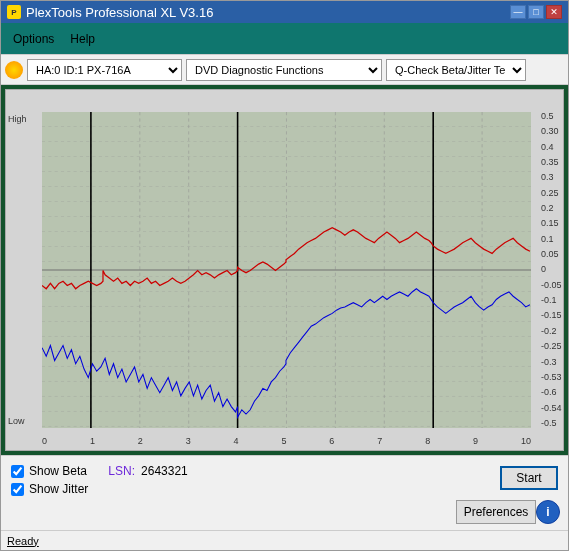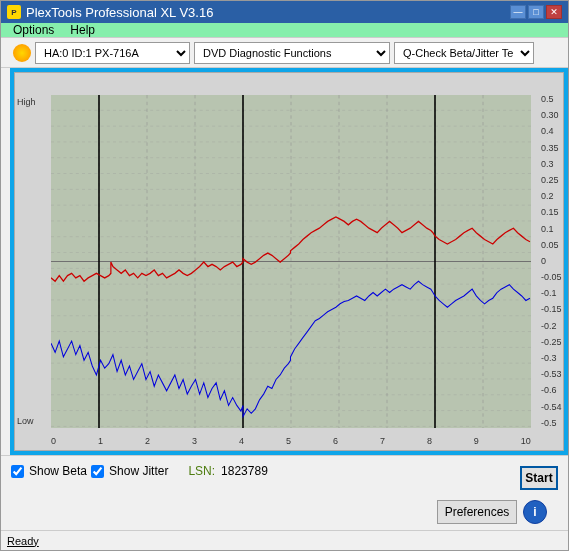--- a/index.html
+++ b/index.html
@@ -60,40 +60,40 @@
       border: 1px solid #4070b0;
       color: white;
       font-size: 9px;
       cursor: pointer;
       display: flex;
       align-items: center;
       justify-content: center;
     }
     .title-btn.close { background: #c04040; border-color: #a03030; }
     .menu-bar {
-      background: #86efac;
-      height: 15px;
+      background: #0f766e;
+      height: 32px;
       display: flex;
       align-items: center;
       padding: 0 4px;
       border-bottom: 1px solid #ccc;
       flex-shrink: 0;
     }
     .menu-item {
       padding: 2px 8px;
       font-size: 12px;
       cursor: pointer;
       color: #000;
     }
     .toolbar {
       background: #f0f0f0;
       height: 30px;
       display: flex;
       align-items: center;
-      padding: 2px 12px;
+      padding: 2px 4px;
       gap: 4px;
       border-bottom: 1px solid #ccc;
       flex-shrink: 0;
     }
     .drive-icon {
       width: 18px;
       height: 18px;
       background: radial-gradient(circle, #ffd700, #ff8c00);
       border-radius: 50%;
       flex-shrink: 0;
@@ -104,24 +104,23 @@
       border: 1px solid #999;
       background: white;
       padding: 1px 4px;
     }
     .toolbar select:first-of-type { width: 155px; }
     .toolbar select:nth-of-type(2) { width: 196px; }
     .toolbar select:nth-of-type(3) { width: 140px; }
     .chart-area {
       flex: 1;
       position: relative;
-      background: #0ea5e9;
+      background: #14532d;
       padding: 4px;
       overflow: hidden;
-      margin-left: 9px;
     }
     .chart-container {
       width: 100%;
       height: 100%;
       background: #d4d4d4;
       position: relative;
       border: 1px solid #aaa;
     }
     .chart-inner {
       position: absolute;
@@ -182,21 +181,21 @@
     .bottom-panel {
       background: #f0f0f0;
       height: 75px;
       border-top: 1px solid #ccc;
       display: flex;
       flex-direction: column;
       flex-shrink: 0;
     }
     .checkbox-group {
       display: flex;
-      flex-direction: row;
+      flex-direction: column;
       gap: 4px;
     }
     .checkbox-item {
       display: flex;
       align-items: center;
       gap: 5px;
     }
     .checkbox-item input[type="checkbox"] {
       width: 13px;
       height: 13px;
@@ -207,34 +206,34 @@
       color: #000;
     }
     .lsn-area {
       display: flex;
       align-items: center;
       gap: 6px;
       padding-left: 20px;
     }
     .lsn-label {
       font-size: 12px;
-      color: #4d7c0f;
+      color: #6d28d9;
     }
     .lsn-value {
       font-size: 12px;
       color: #000;
     }
     .btn-start {
-      width: 38px;
+      width: 58px;
       height: 24px;
       font-size: 12px;
       background: #e0e0e0;
       border: 2px solid #0058a3;
       cursor: pointer;
-      font-weight: bold;
+      font-weight: normal;
       text-align: center;
     }
     .btn-preferences {
       width: 80px;
       height: 24px;
       font-size: 12px;
       background: #e0e0e0;
       border: 1px solid #999;
       cursor: pointer;
     }
@@ -417,27 +416,27 @@
           <input type="checkbox" checked="" style="">
           <span class="checkbox-label">Show Beta</span>
         </div>
         <div class="checkbox-item">
           <input type="checkbox" checked="" style="">
           <span class="checkbox-label">Show Jitter</span>
         </div>
       </div>
       <div class="lsn-area">
         <span class="lsn-label">LSN:</span>
-        <span class="lsn-value">1823789</span>
+        <span class="lsn-value">2643321</span>
       </div>
       <div style="margin-left:auto; display:flex; align-items:center; gap:6px; align-self:flex-start; padding-top:2px;">
         <button class="btn-start">Start</button>
       </div>
     </div>
-    <div style="display:flex; justify-content:flex-end; padding: 0 21px 6px 10px; gap:6px; align-items:center;">
+    <div style="display:flex; justify-content:flex-end; padding: 0 8px 6px 10px; align-items:center;">
       <button class="btn-preferences">Preferences</button>
       <div class="btn-info">i</div>
     </div>
   </div>
 
   <div class="status-bar">
     <span>Ready</span>
   </div>
 </div>
 

